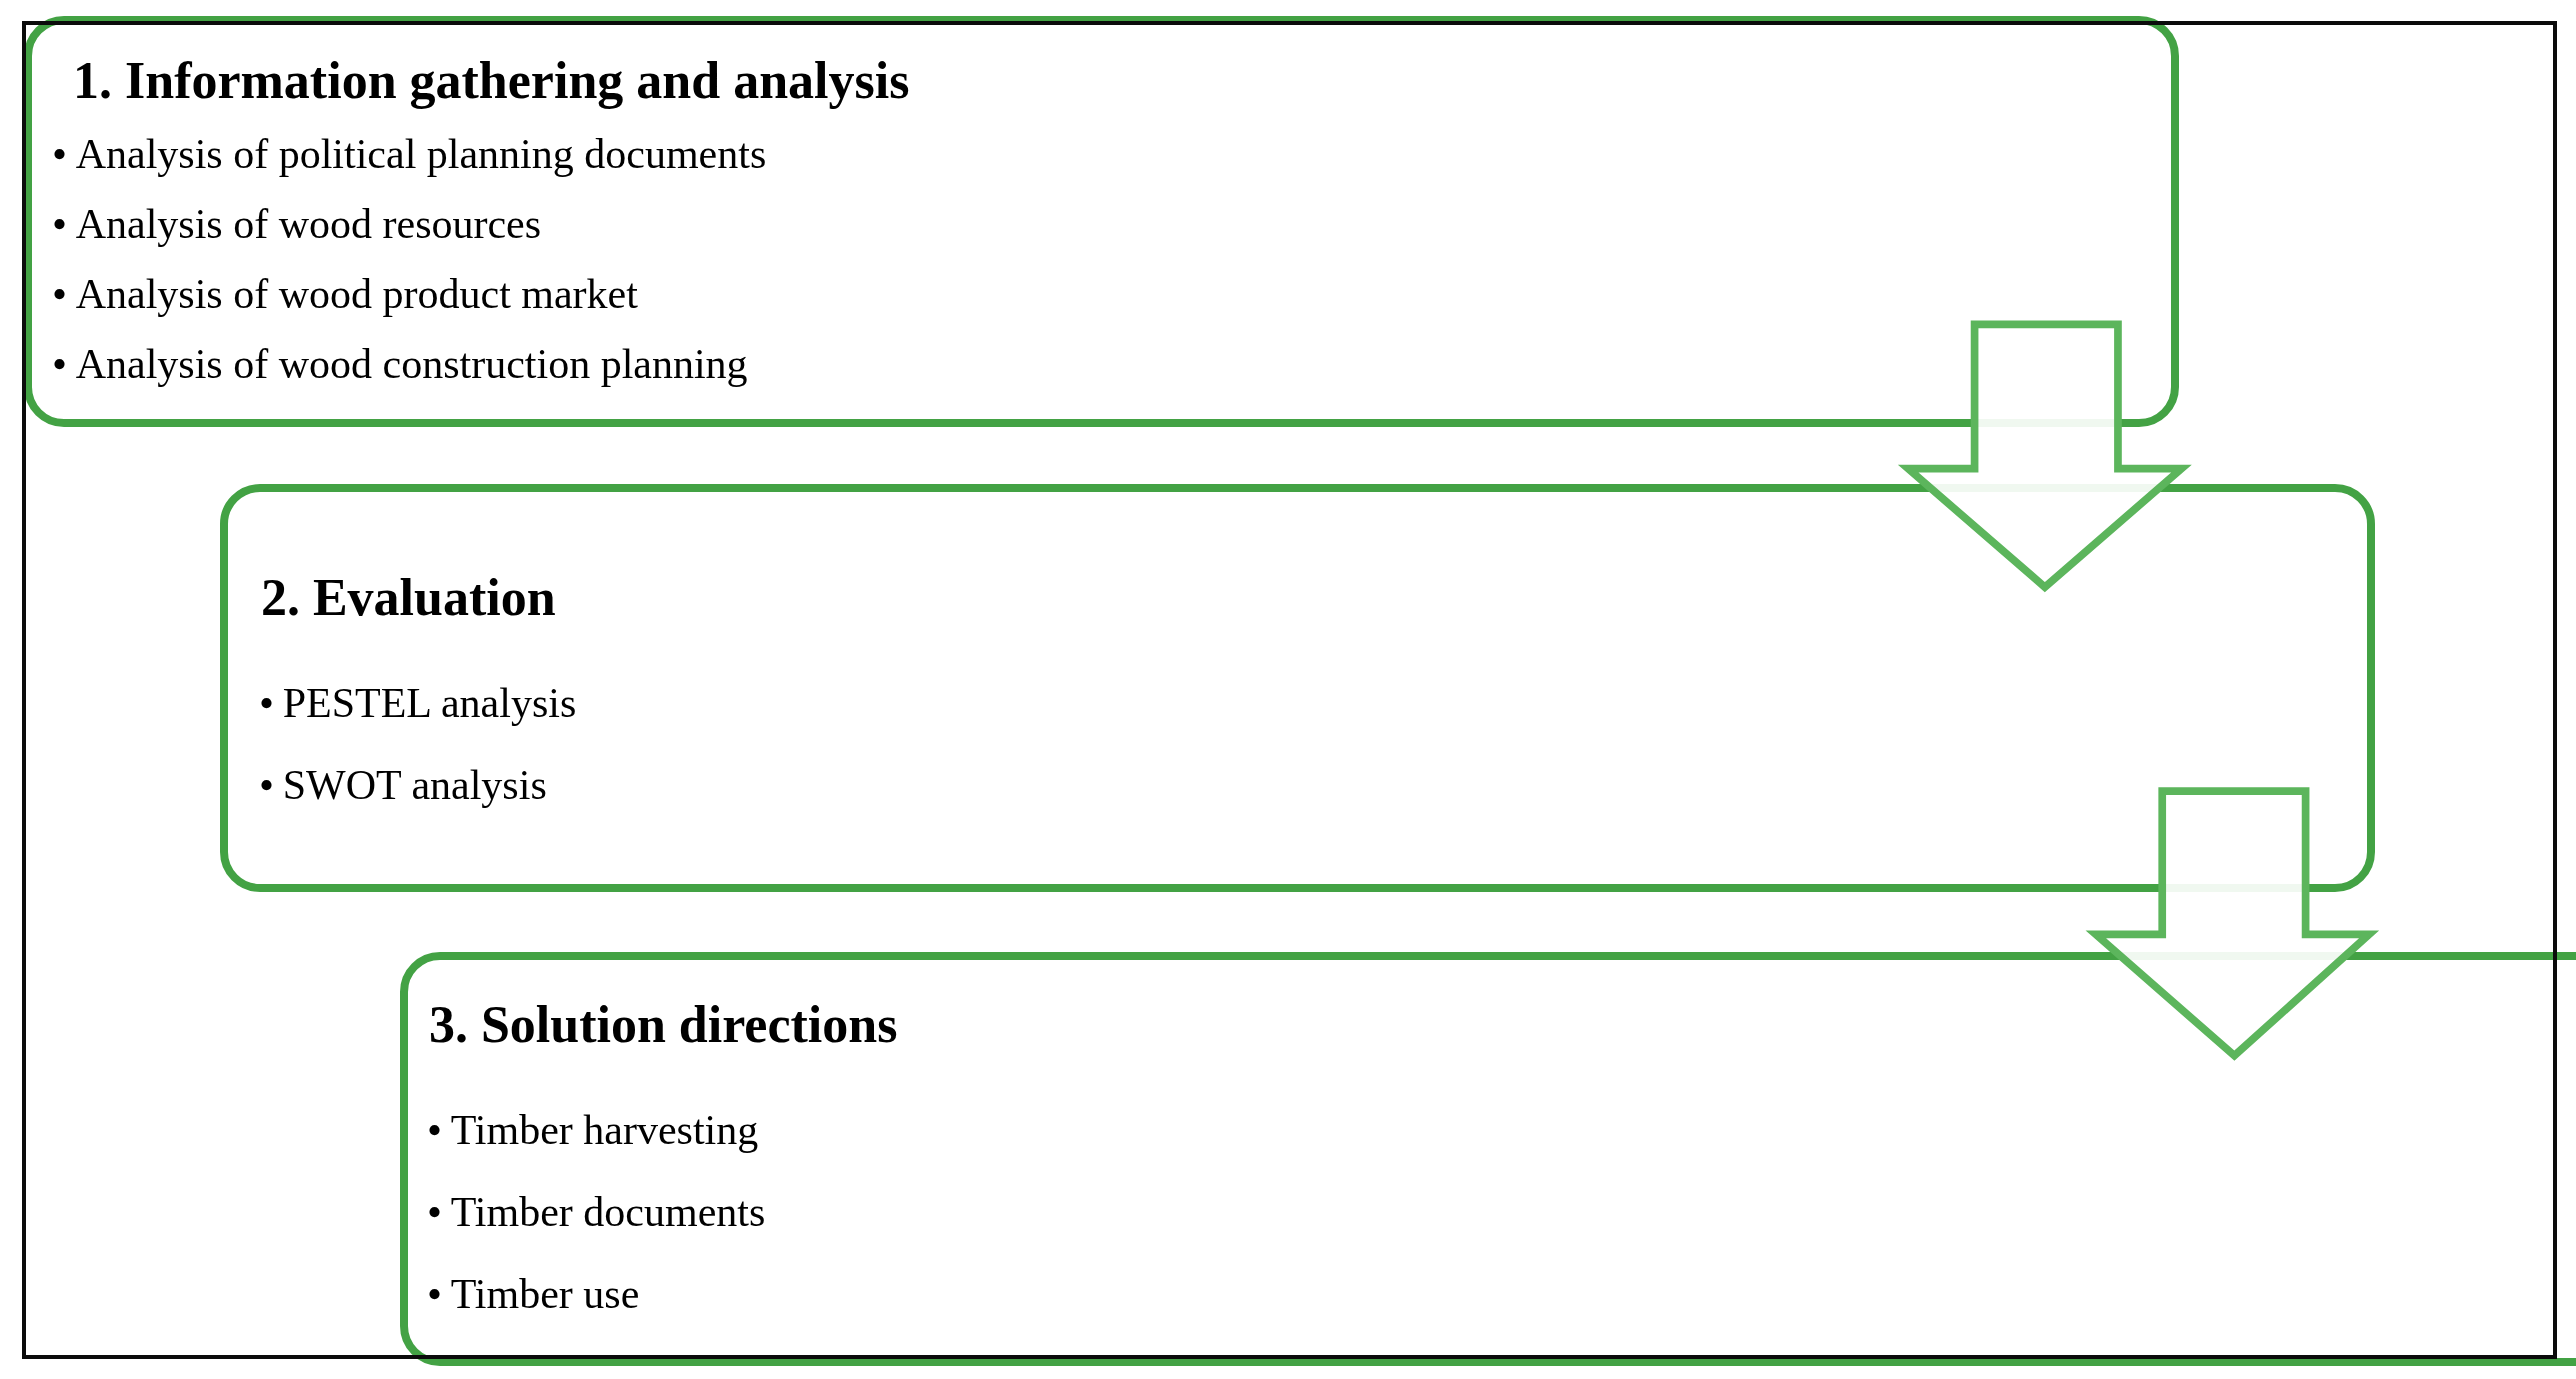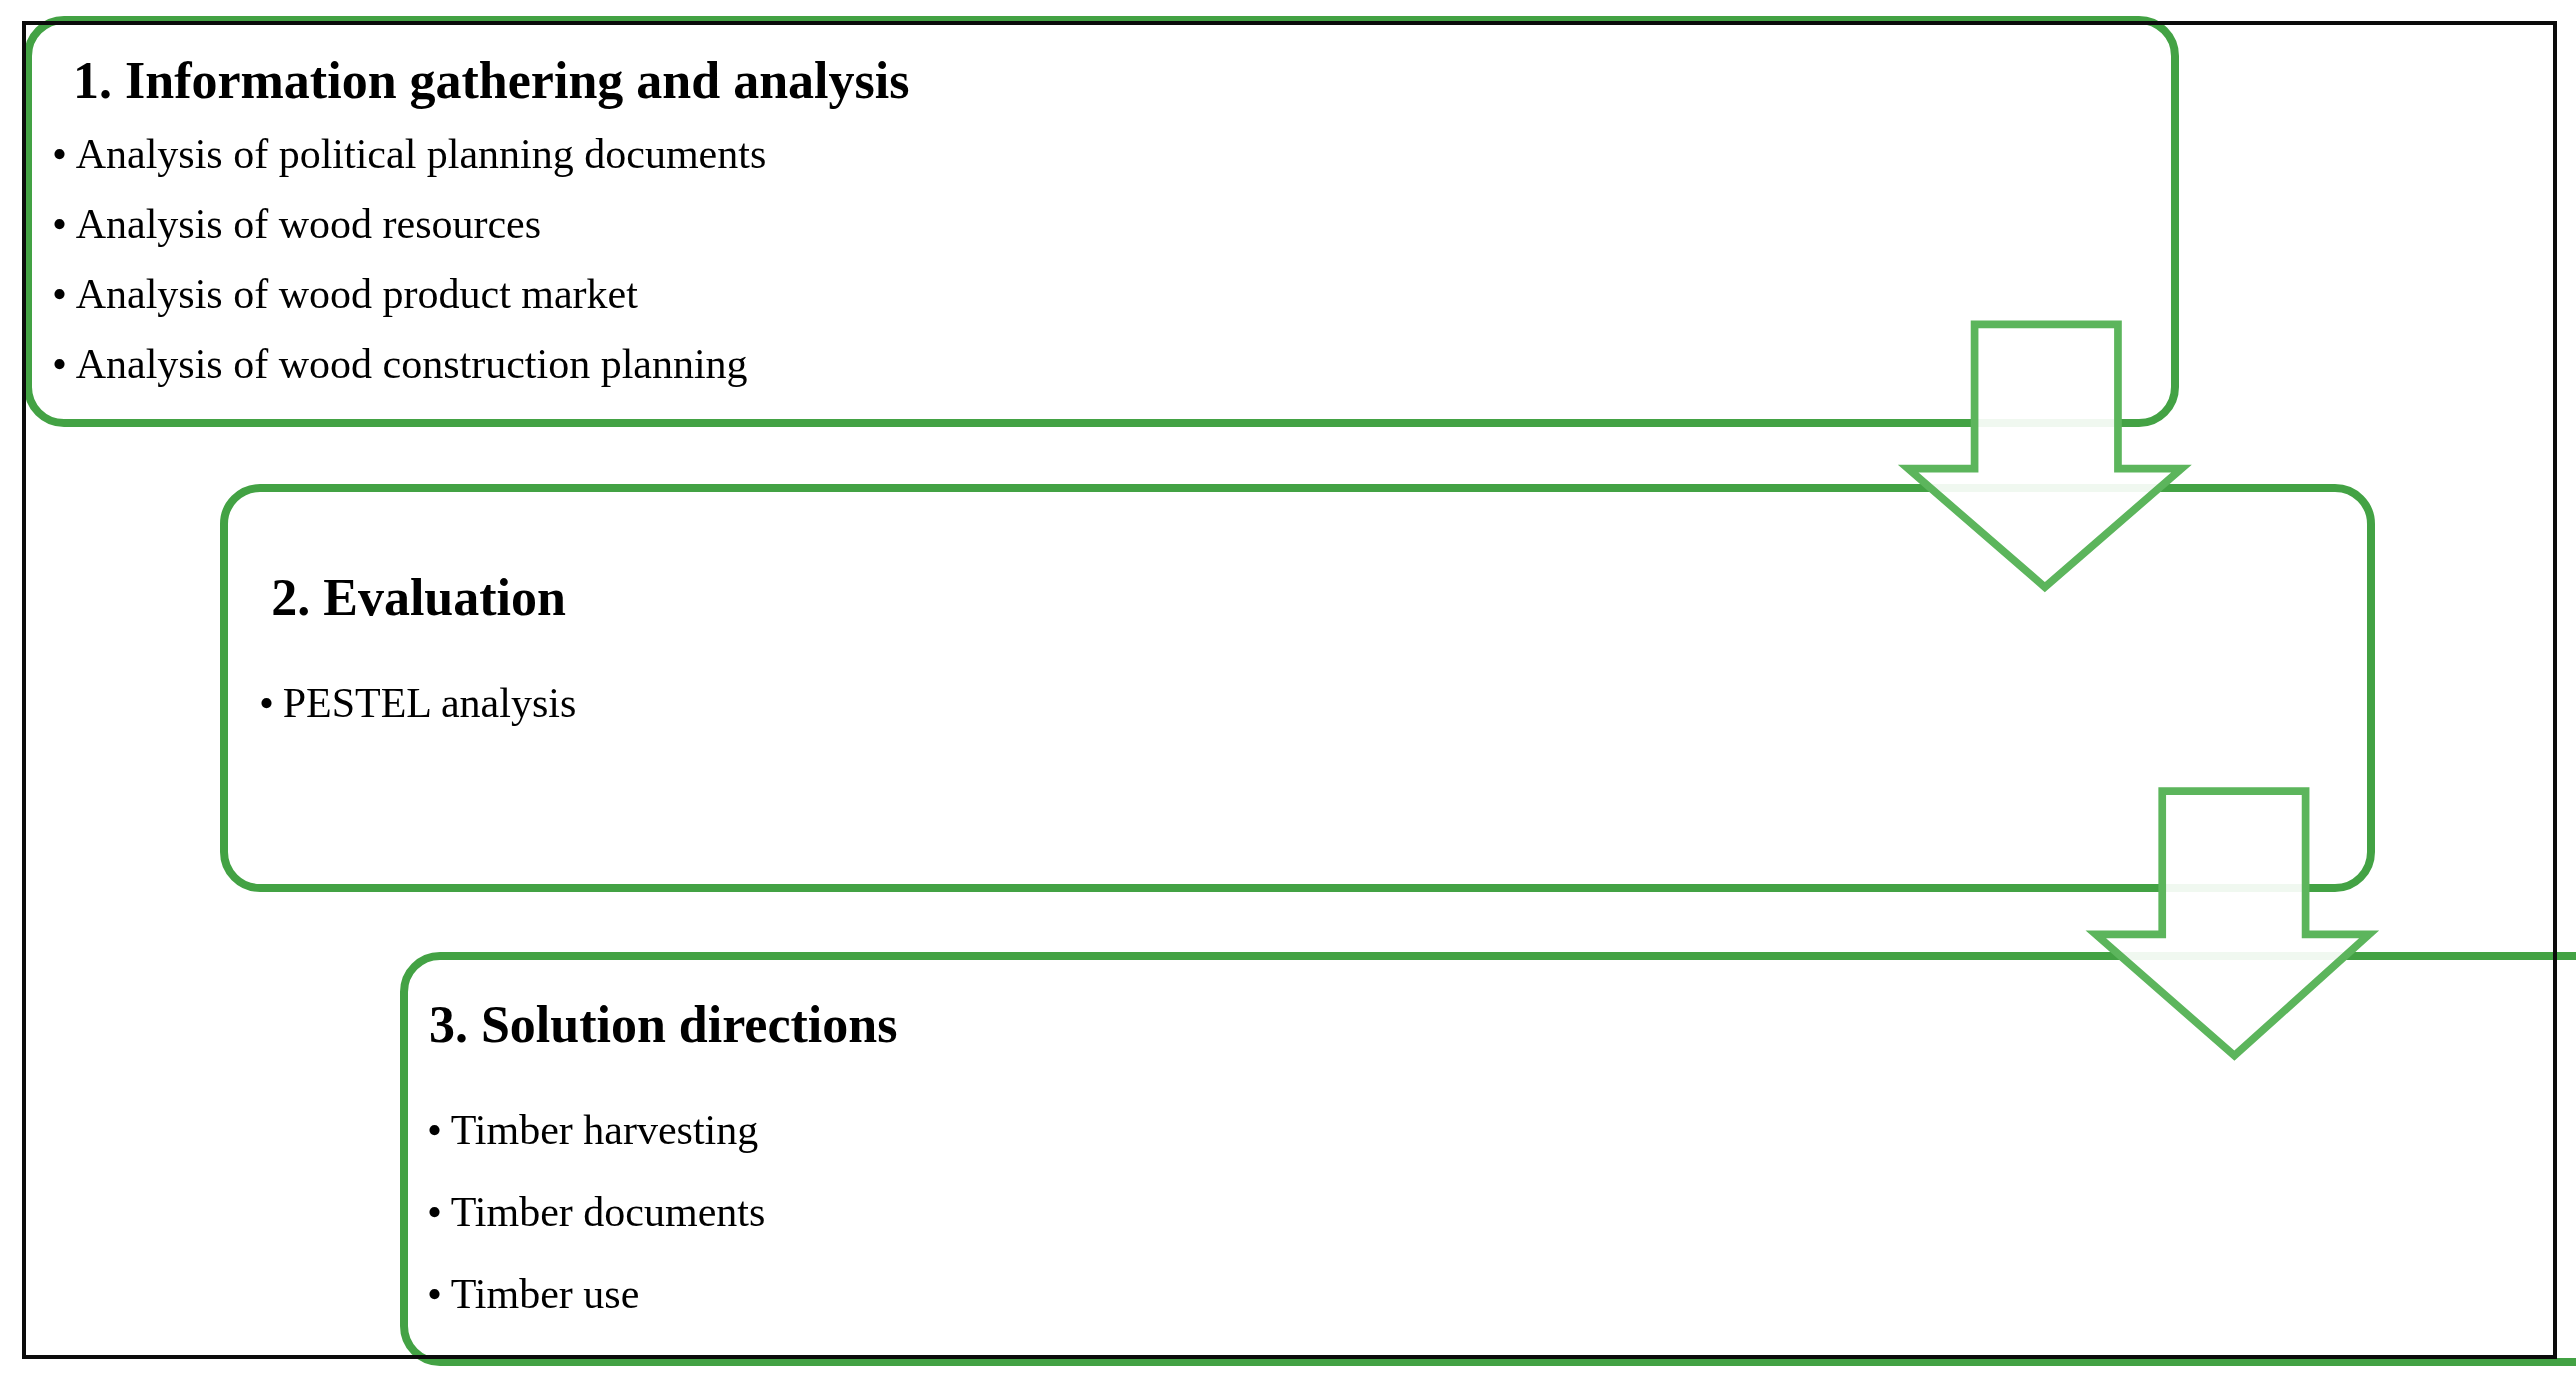--- a/index.html
+++ b/index.html
@@ -44,21 +44,20 @@
   .stage-1 .content { left: 20px; top: 28px; }   
   .stage-2 .content { left: 31px; top: 77px; }   
   .stage-3 .content { left: 19px; top: 36px; }   
 
   .stage-title {
     margin: 0;
     font-size: 52px;
     font-weight: 700;
     line-height: 58px;
     white-space: nowrap;
-    text-align: center;
   }
   .stage-1 .stage-title { margin-left: 21px; }
   .stage-2 .stage-title { margin-left: 1.9px; }
   .stage-3 .stage-title { margin-left: 1.9px; }
 
   ul.bullets {
     margin: 0; padding: 0;
     list-style: none;
     font-size: 42px;
   }
@@ -107,20 +106,21 @@
         <li><span class="dot">•</span><span>Analysis of wood construction planning</span></li>
       </ul>
     </div>
   </div>
 
   <div class="stage stage-2">
     <div class="content">
       <h2 class="stage-title">2. Evaluation</h2>
       <ul class="bullets">
         <li><span class="dot">•</span><span>PESTEL analysis</span></li>
+        <li><span class="dot">•</span><span>SWOT analysis</span></li>
       </ul>
     </div>
   </div>
 
   <div class="stage stage-3">
     <div class="content">
       <h2 class="stage-title">3. Solution directions</h2>
       <ul class="bullets">
         <li><span class="dot">•</span><span>Timber harvesting</span></li>
         <li><span class="dot">•</span><span>Timber documents</span></li>

